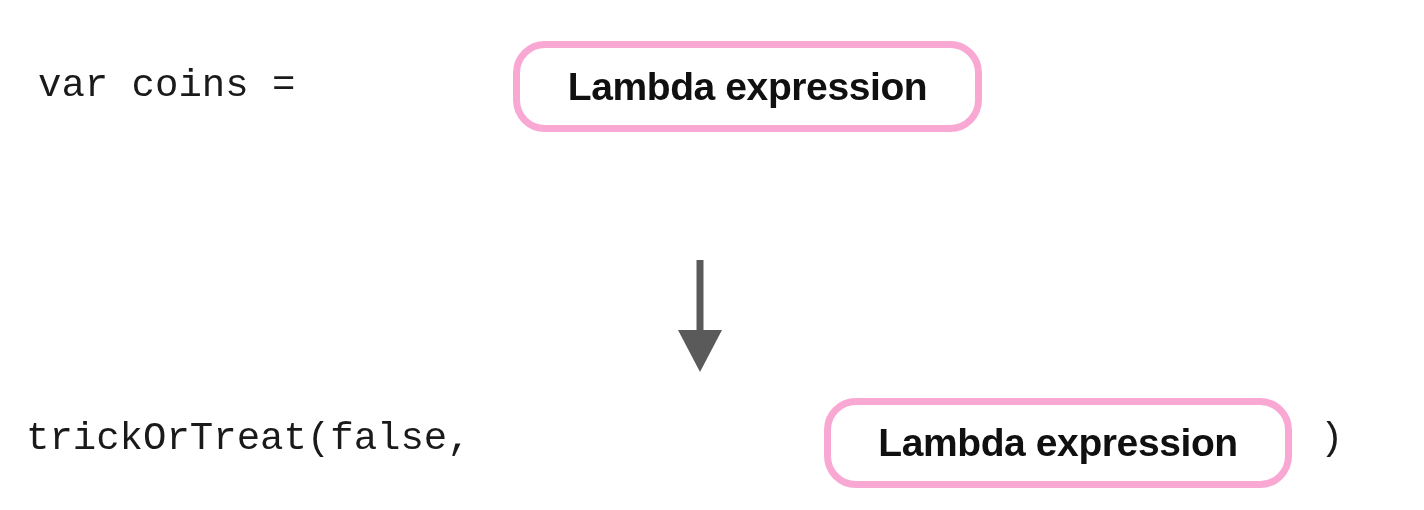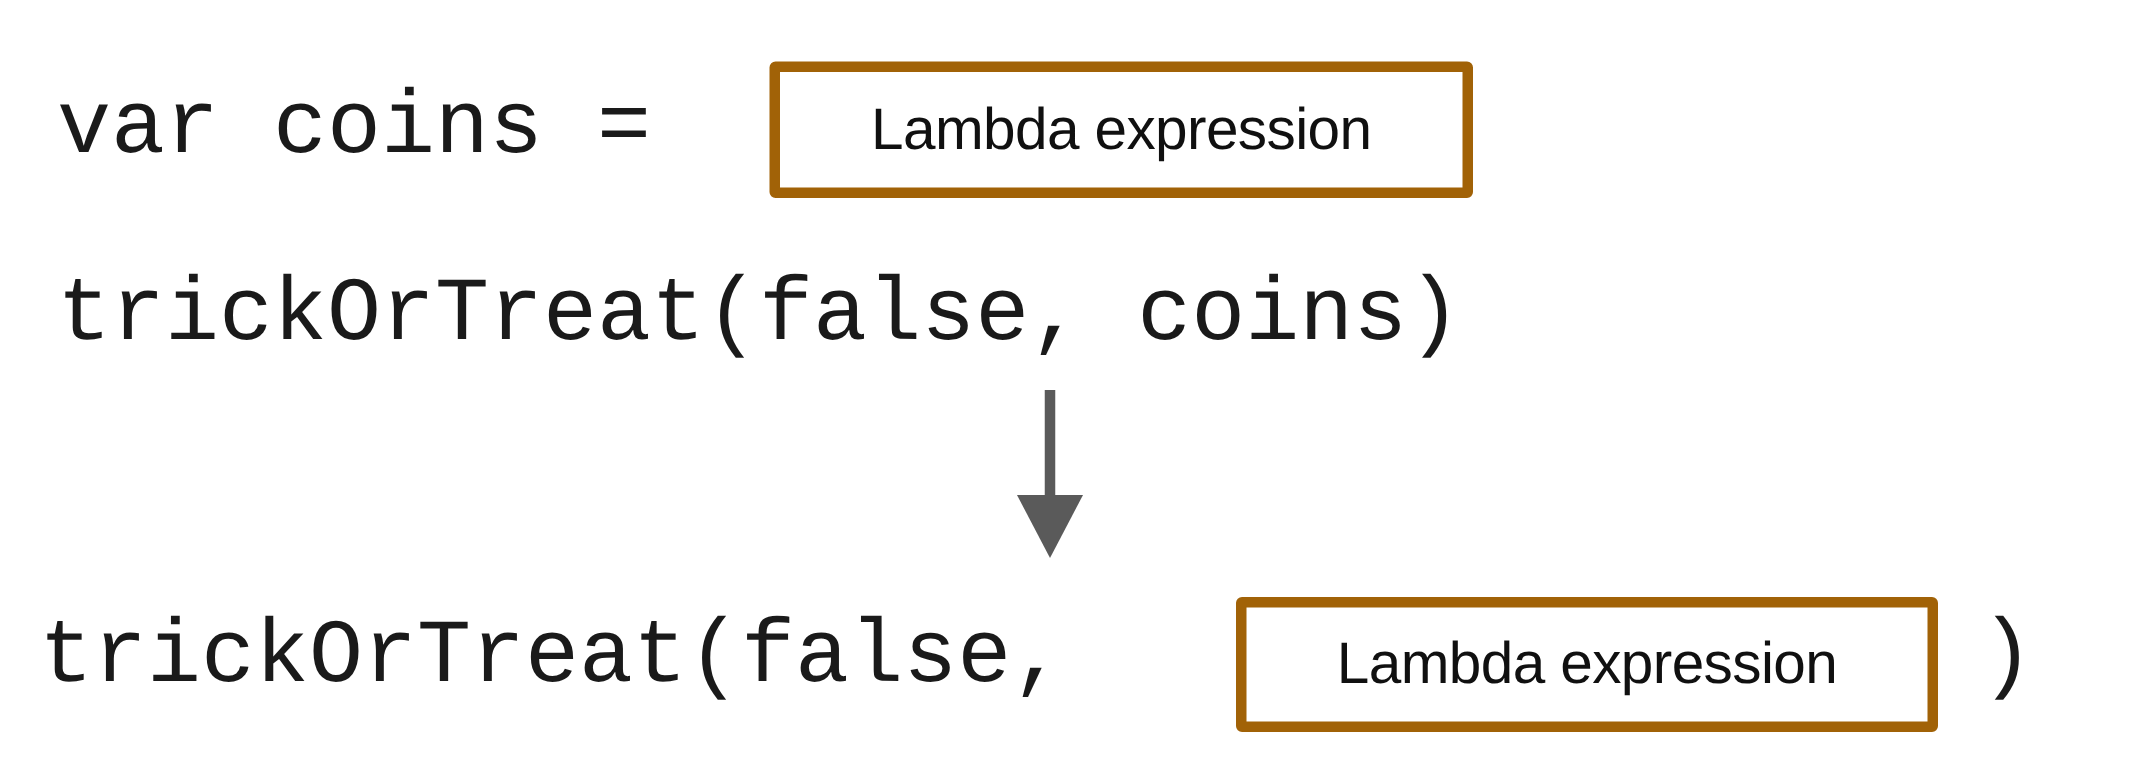--- a/index.html
+++ b/index.html
@@ -18,41 +18,41 @@
     width: 1424px;
     height: 510px;
     background: #ffffff;
     overflow: hidden;
   }
 
   
   .code {
     position: absolute;
     font-family: "Liberation Mono", "DejaVu Sans Mono", monospace;
-    font-size: 60px;
+    font-size: 39px;
     line-height: 52px;
     letter-spacing: 0px;
     color: #1a1a1a;
     white-space: pre;
     font-weight: 400;
   }
 
   
   .chip {
     position: absolute;
     box-sizing: border-box;
     background: #ffffff;
-    border: 7px solid #a16207;
-    border-radius: 4px;
+    border: 7px solid #f9a8d4;
+    border-radius: 32px;
     display: flex;
     align-items: center;
     justify-content: center;
     color: #101010;
     font-family: "Liberation Sans", sans-serif;
-    font-weight: 400;
+    font-weight: 700;
     white-space: nowrap;
     letter-spacing: -0.4px;
   }
 
   
   .arrow {
     position: absolute;
     pointer-events: none;
   }
 
@@ -69,21 +69,20 @@
 <body>
 
 <div id="canvas">
 
   <div class="code" id="line1-code">var coins = </div>
 
   <div class="chip" id="chip-top">
     <span>Lambda expression</span>
   </div>
 
-  <div class="code" id="line2-code">trickOrTreat(false, coins)</div>
 
   <svg class="arrow" id="arrow-down" viewBox="0 0 64 116" xmlns="http://www.w3.org/2000/svg">
     <line x1="32" y1="2" x2="32" y2="78" stroke="#5a5a5a" stroke-width="7"></line>
     <polygon points="32,114 10,72 54,72" fill="#5a5a5a"></polygon>
   </svg>
 
   <div class="code" id="line3-prefix">trickOrTreat(false, </div>
 
   <div class="chip" id="chip-bottom">
     <span>Lambda expression</span>

